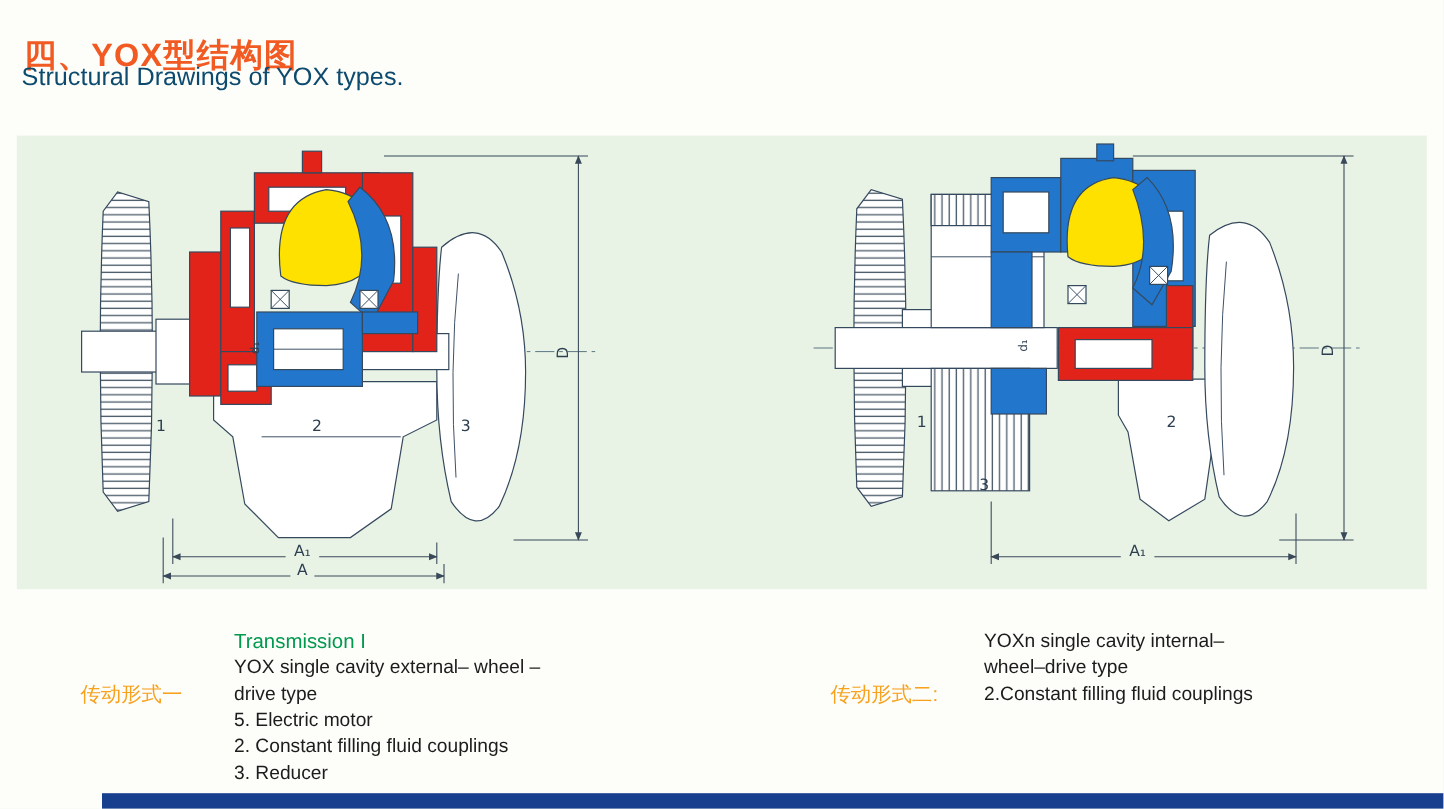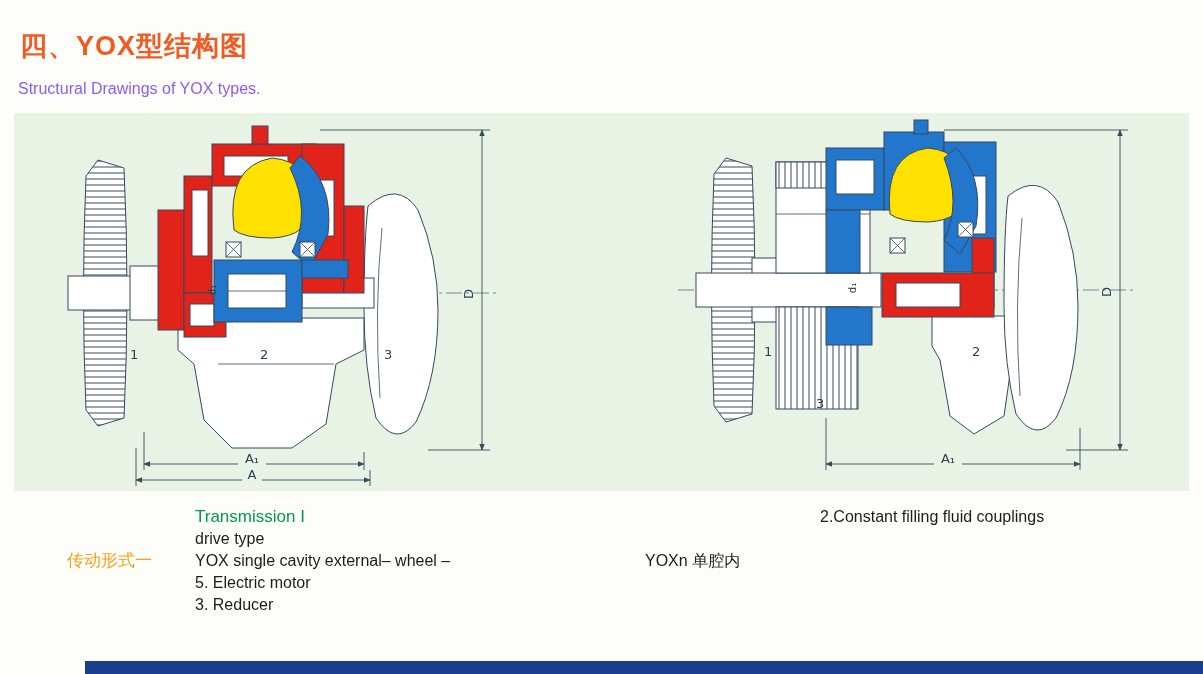--- a/index.html
+++ b/index.html
@@ -9,36 +9,36 @@
     background:#fdfdfa;
     font-family:"Liberation Sans","DejaVu Sans",sans-serif;
     overflow:hidden;
     color:#222;
   }
   .title-zh {
     position:absolute; left:20px; top:28px;
     font-size:27px; font-weight:bold; color:#f15a22; letter-spacing:1px;
   }
   .subtitle-en {
-    position:absolute; left:18px; top:80px;
-    font-size:16px; font-weight:500; color:#8b5cf6;
+    position:absolute; left:18px; top:53px;
+    font-size:21px; font-weight:500; color:#0c4a6e;
   }
   .panel {
     position:absolute; left:14px; top:113px;
     width:1175px; height:378px;
     background:#e9f3e5;
   }
   .diag { position:absolute; top:5px; }
   #diagL { left:52px; }
   #diagR { left:662px; }
   .diag text { font-size:13px; fill:#2c3e50; font-family:"DejaVu Sans",sans-serif; }
   .diag text.small { font-size:10px; }
   .cl { stroke:#55707e; stroke-width:0.8; stroke-dasharray:16 4 3 4; }
   .cap {
-    position:absolute; top:506px;
+    position:absolute; top:524px;
     font-size:16px; line-height:22px; color:#1c1c1c;
     white-space:pre;
   }
   #capLzh { left:20px;  width:170px; }
   #capLen { left:195px; width:430px; white-space:normal; }
   #capRzh { left:645px; width:170px; }
   #capRen { left:820px; width:380px; white-space:normal; }
   .hd-orange { color:#f7a11c; font-size:17px;margin-left:47px; }
   .hd-green  { color:#009a4e; font-size:17px; }
   .bottombar {
@@ -208,31 +208,34 @@
 <div class="cap" id="capLzh">
   <div class="hd-orange">传动形式一</div>
   
   
   
   
 </div>
 
 <div class="cap" id="capLen">
   <div class="hd-green">Transmission I</div>
+  <div>YOX single cavity external– wheel –</div>
   <div>drive type</div>
-  <div>YOX single cavity external– wheel –</div>
   <div>5. Electric motor</div>
+  <div>2. Constant filling fluid couplings</div>
   <div>3. Reducer</div>
 </div>
 
 <div class="cap" id="capRzh">
-  <div>YOXn 单腔内</div>
+  <div class="hd-orange">传动形式二:</div>
   
   
   
   
 </div>
 
 <div class="cap" id="capRen">
+  <div>YOXn single cavity internal–</div>
+  <div>wheel–drive type</div>
   <div>2.Constant filling fluid couplings</div>
 </div>
 
 <div class="bottombar"></div>
 
 </body></html>

